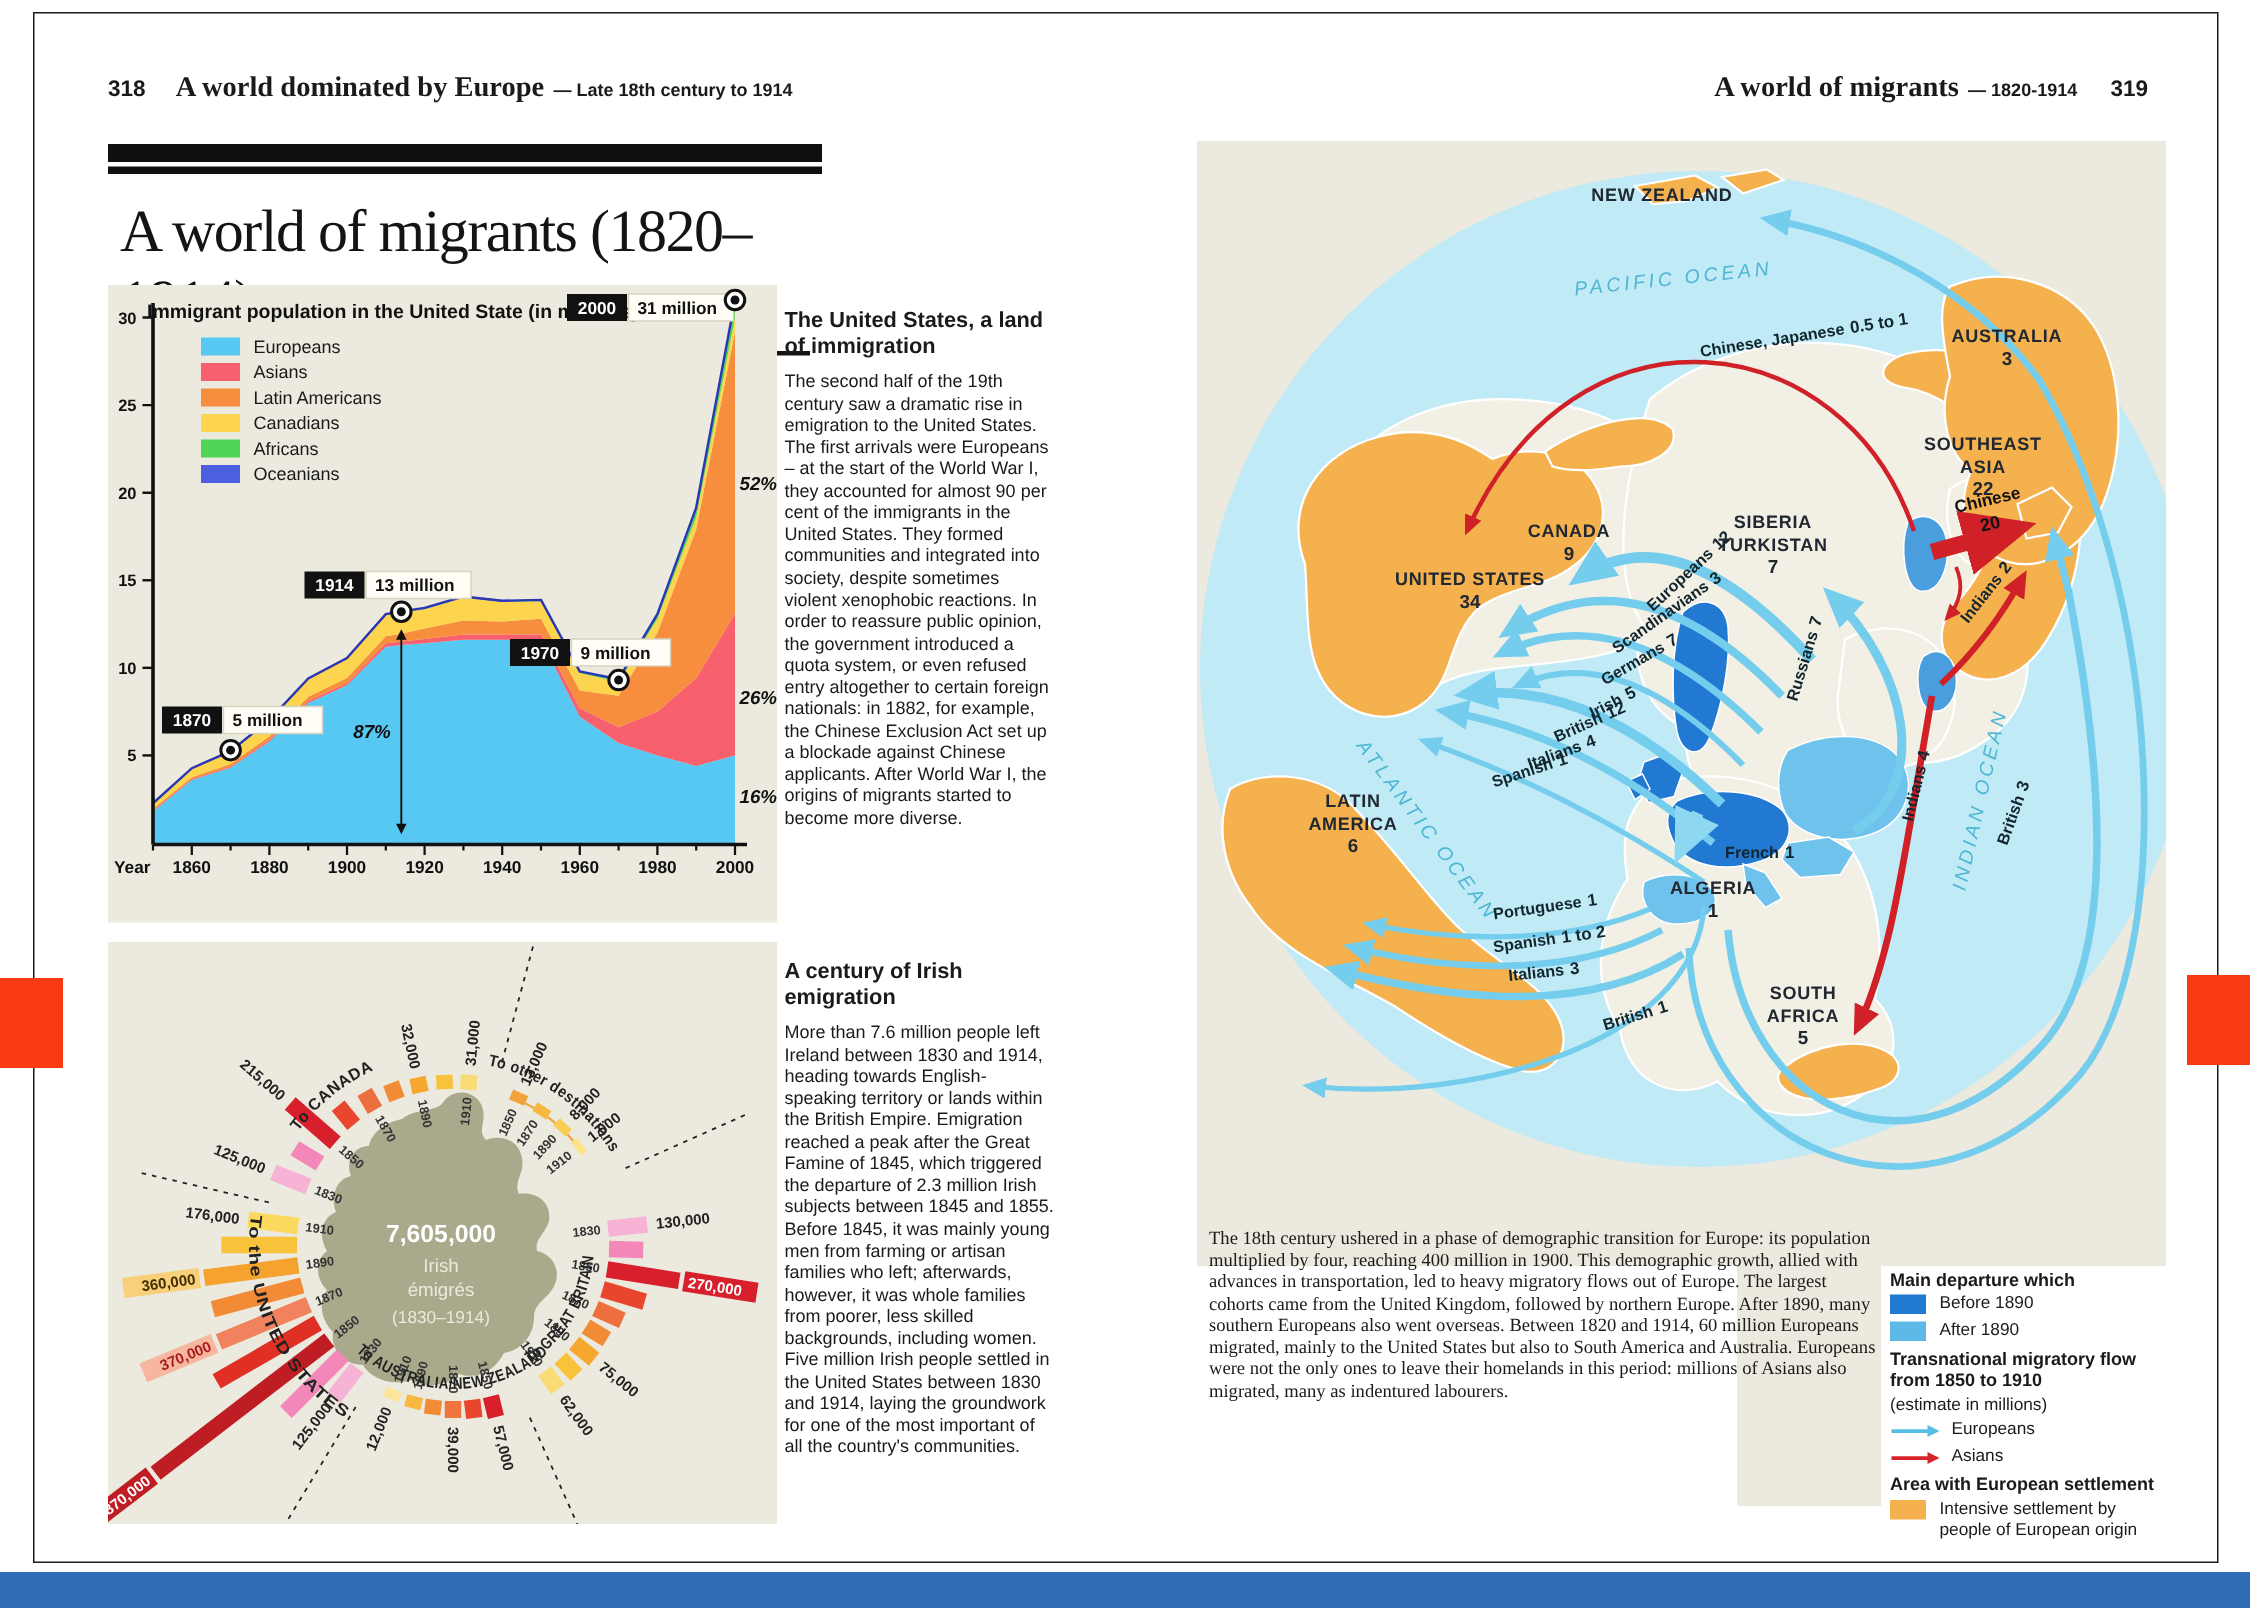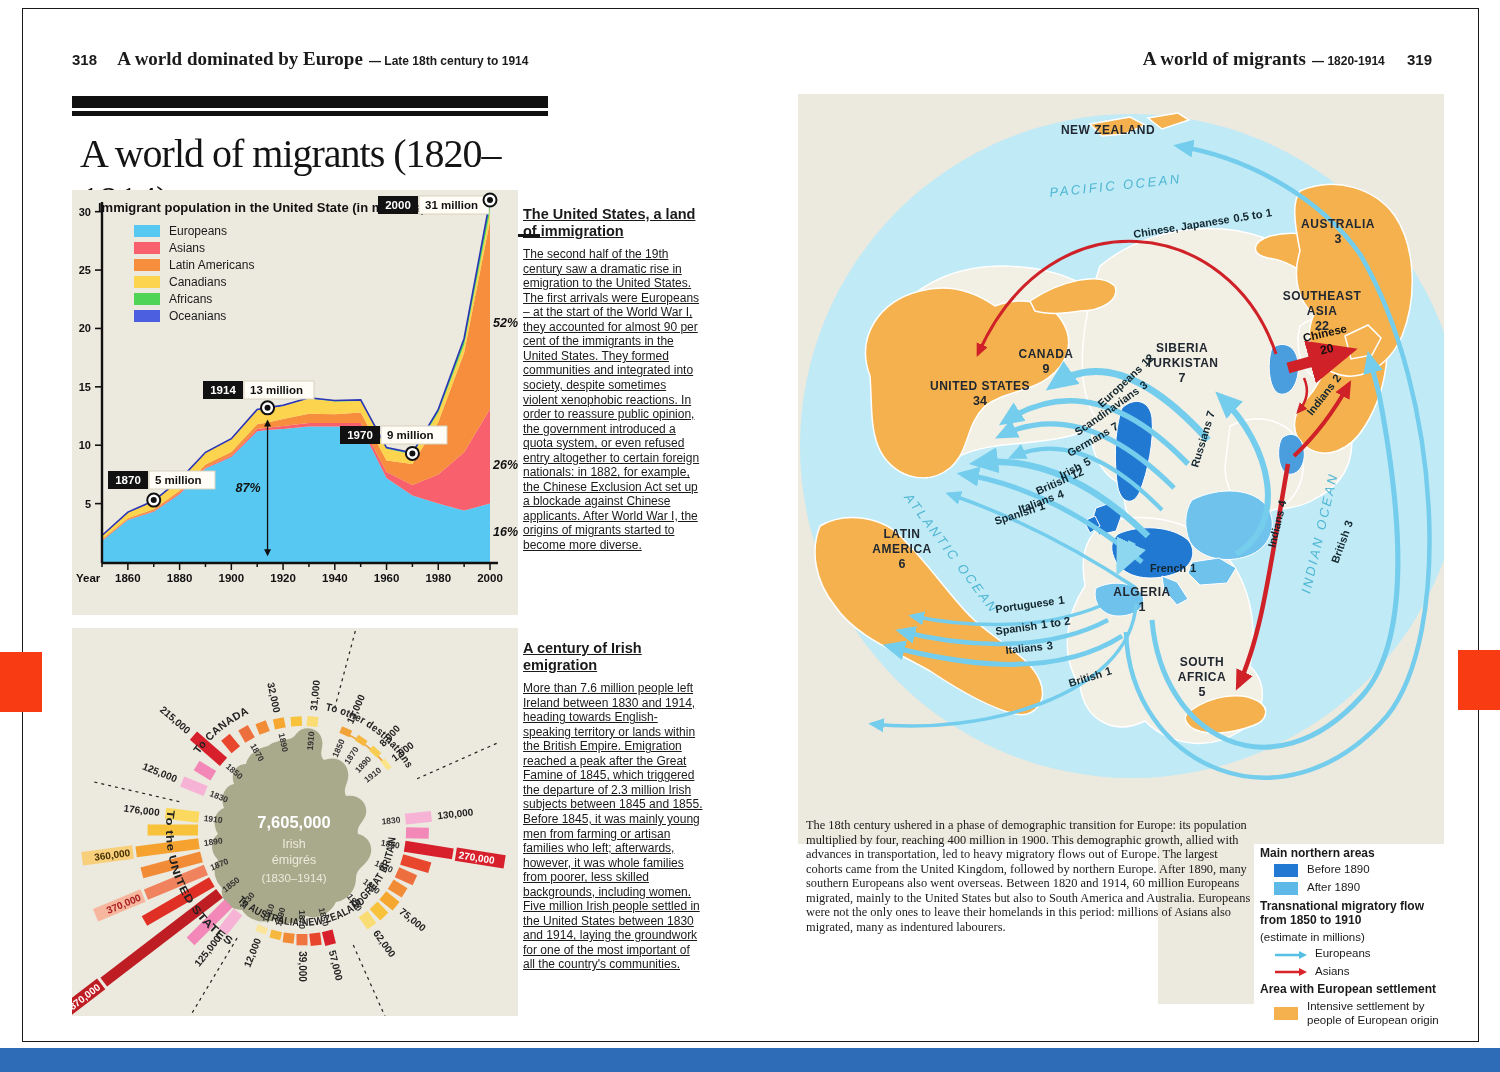--- a/index.html
+++ b/index.html
@@ -22,30 +22,30 @@
   .bar1{height:12px;background:#101010;}
   .bar-gap{height:3px;background:#fff;}
   .bar2{height:5px;background:#101010;}
   .bigtitle{font-family:"Liberation Serif",serif;font-size:40px;letter-spacing:-1px;
     padding:14px 8px 10px 8px;background:#fff;color:#141414;}
   .titlerule{height:2.5px;background:#141414;width:466px;margin-left:2px;}
   .chart-title{position:absolute;left:26px;top:10px;font-size:13px;font-weight:800;color:#111;}
   .chart-legend{position:absolute;left:62px;top:32px;list-style:none;margin:0;padding:0;}
   .chart-legend li{display:flex;align-items:center;height:17px;font-size:12px;}
   .chart-legend .sw{width:26px;height:12px;margin-right:9px;display:inline-block;}
-  .coltext{position:absolute;width:180px;text-decoration:underline;}
+  .coltext{position:absolute;width:180px;}
   .coltext h3{margin:0 0 8px 0;font-size:14.5px;line-height:1.15;font-weight:800;}
   .coltext p{margin:0;font-size:12px;line-height:1.21;}
   .caption{position:absolute;left:806px;top:818px;width:446px;}
   .caption h3{margin:0 0 5px 0;font-size:15px;font-weight:800;}
   .caption p{margin:0;font-size:12.4px;line-height:1.17;font-family:Liberation Serif, serif;}
   .map-legend{position:absolute;left:1260px;top:846px;width:180px;font-size:11.5px;}
   .map-legend h4{margin:0 0 3px 0;font-size:12px;font-weight:800;line-height:1.2;}
   .map-legend .note{margin:0 0 4px 0;}
-  .lg-row{display:flex;align-items:center;margin:2px 0 4px 14px;line-height:1.2;}
+  .lg-row{display:flex;align-items:flex-start;margin:2px 0 4px 0;line-height:1.2;}
   .lg-row .sw{width:24px;height:13px;margin-right:9px;flex:0 0 auto;margin-top:0px;}
   .lg-row svg{margin-right:7px;flex:0 0 auto;margin-top:2px;}
   .mt6{margin-top:7px;}
   svg text{font-family:"Liberation Sans",sans-serif;}
 </style>
 </head>
 <body>
 
 <div class="frame"></div>
 
@@ -596,21 +596,21 @@
       </g>
     </svg>
 </div>
 <div class="panel" style="left:1158px;top:844px;width:96px;height:160px;"></div>
 
 <div class="caption">
   <p>The 18th century ushered in a phase of demographic transition for Europe: its population multiplied by four, reaching 400 million in 1900. This demographic growth, allied with advances in transportation, led to heavy migratory flows out of Europe. The largest cohorts came from the United Kingdom, followed by northern Europe. After 1890, many southern Europeans also went overseas. Between 1820 and 1914, 60 million Europeans migrated, mainly to the United States but also to South America and Australia. Europeans were not the only ones to leave their homelands in this period: millions of Asians also migrated, many as indentured labourers.</p>
 </div>
 
 <div class="map-legend" id="map-legend">
-    <h4>Main northern areas</h4>
+    <h4>Main departure which</h4>
     <div class="lg-row">
       <span class="sw" style="background:#2179d2"></span>
       <span>Before 1890</span>
     </div>
     <div class="lg-row">
       <span class="sw" style="background:#5fb9e8"></span>
       <span>After 1890</span>
     </div>
     <h4 class="mt6">Transnational migratory flow from 1850 to 1910</h4>
     <div class="note">(estimate in millions)</div>

